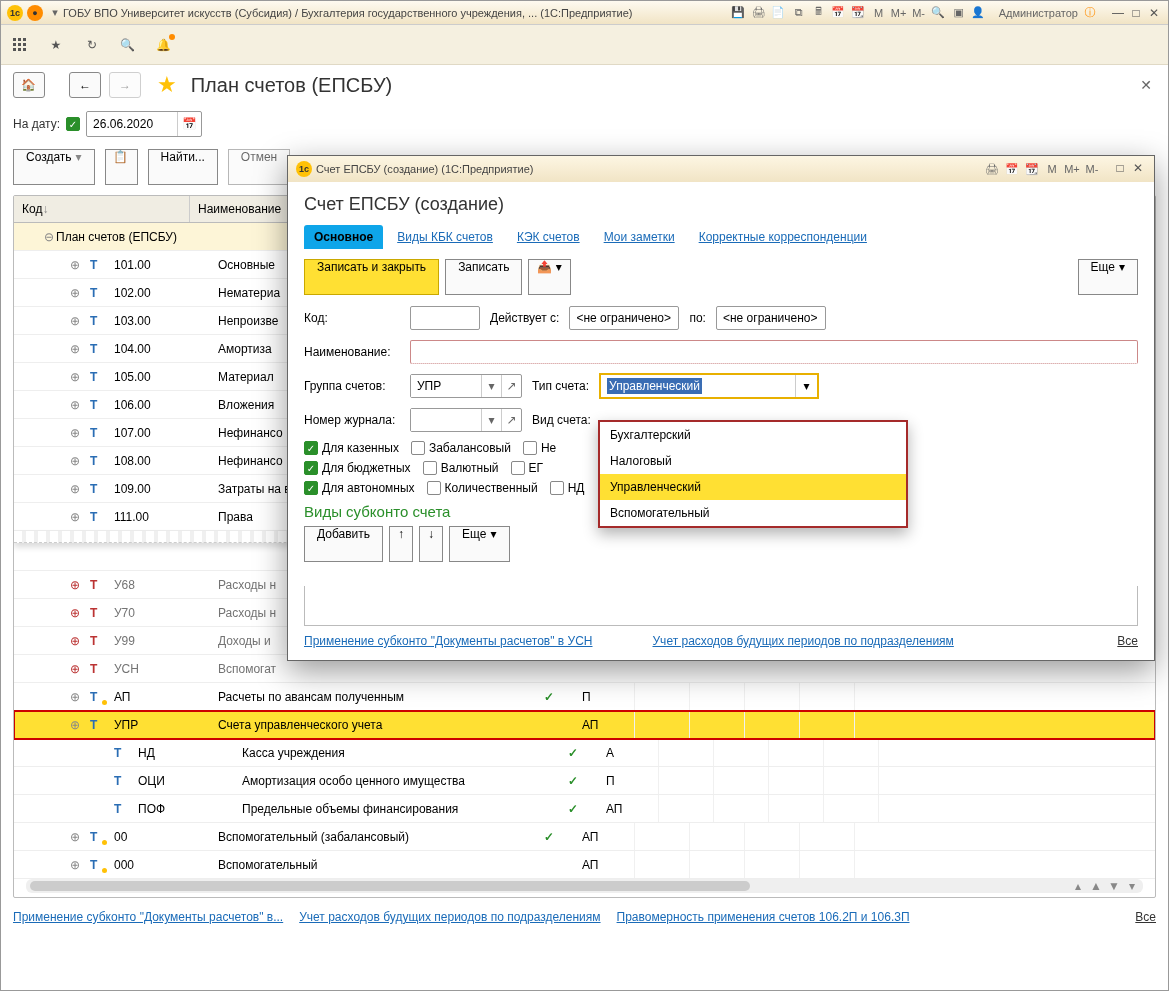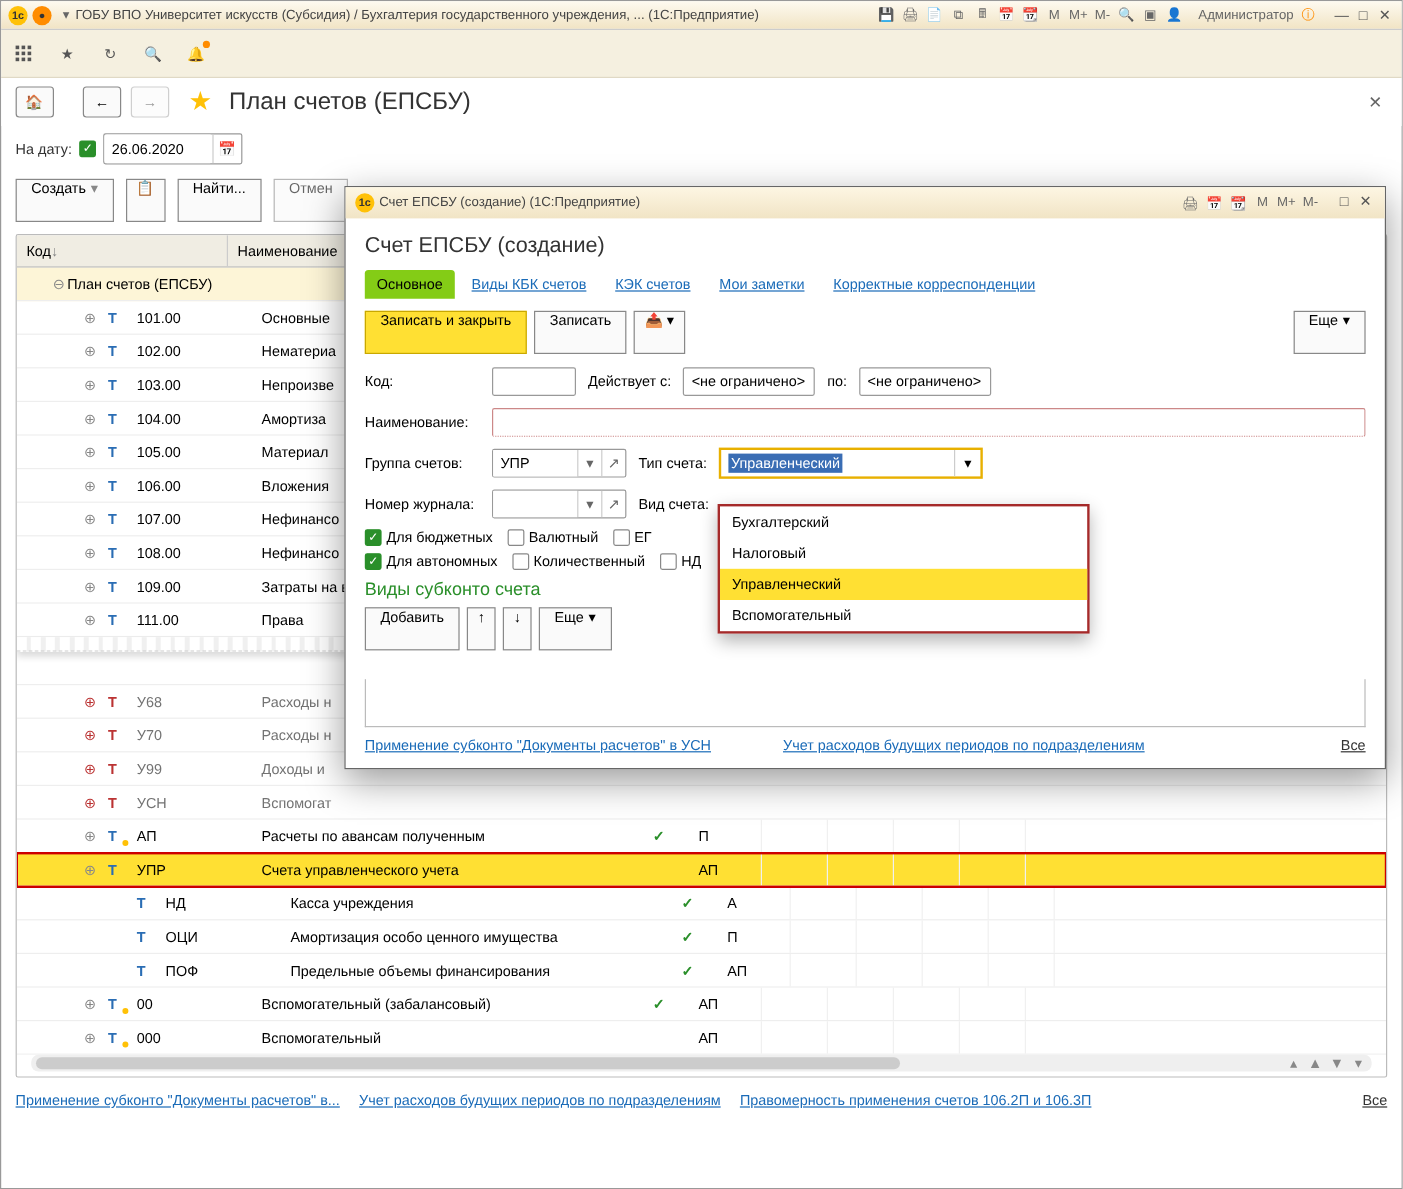--- a/index.html
+++ b/index.html
@@ -63,21 +63,21 @@
 
 
 .modal { position: absolute; top: 154px; left: 286px; width: 868px; background: #fff; border: 1px solid #666; box-shadow: 0 10px 30px rgba(0,0,0,0.4); }
 .modal-title { height: 26px; background: linear-gradient(#fdf6e3, #f1e4c5); display:flex; align-items:center; padding:0 8px; }
 .modal-title .mt { font-size: 11px; color: #444; flex:1; }
 .modal-title .tools { display:flex; gap:4px; }
 .modal-body { padding: 12px 16px; }
 .modal-h1 { font-size: 18px; color: #333; margin-bottom: 10px; }
 .tabs { display:flex; gap: 4px; margin-bottom: 10px; align-items:center; }
 .tab { padding: 5px 10px; cursor:pointer; border-radius: 3px 3px 0 0; }
-.tab.active { background: #84cc16; font-weight: 400; }
+.tab.active { background: #0ea5e9; font-weight: 700; }
 .tab.link-tab { color: #1a6bb8; text-decoration: underline; }
 .modal-toolbar { display:flex; gap:6px; margin-bottom: 10px; }
 .modal-toolbar .more { margin-left:auto; }
 .form-row { display:flex; align-items:center; gap: 10px; margin-bottom: 8px; min-height: 26px; }
 .form-label { min-width: 96px; }
 .text-input { height: 24px; border: 1px solid #999; padding: 0 6px; border-radius: 2px; }
 .text-input.dotted { border: 1px solid #cc8888; border-style: solid; border-bottom: 1px dotted #cc8888; background:#fff; }
 .text-input.framed { border: 1px solid #999; }
 .combo { display:flex; height:24px; border:1px solid #999; border-radius:2px; }
 .combo input { border:none; padding:0 6px; width: 70px; outline:none; }
@@ -469,20 +469,34 @@
         <div class="combo">
           <input style="">
           <span class="cbtn">▾</span>
           <span class="cbtn">↗</span>
         </div>
         <span>Вид счета:</span>
       </div>
       <div class="checks-row">
         <div class="check-item">
             <span class="chkbox checked"></span>
+            <span>Для казенных</span>
+          </div>
+        <div class="check-item">
+            <span class="chkbox"></span>
+            <span>Забалансовый</span>
+          </div>
+        <div class="check-item">
+            <span class="chkbox"></span>
+            <span>Не</span>
+          </div>
+      </div>
+      <div class="checks-row">
+        <div class="check-item">
+            <span class="chkbox checked"></span>
             <span>Для бюджетных</span>
           </div>
         <div class="check-item">
             <span class="chkbox"></span>
             <span>Валютный</span>
           </div>
         <div class="check-item">
             <span class="chkbox"></span>
             <span>ЕГ</span>
           </div>

